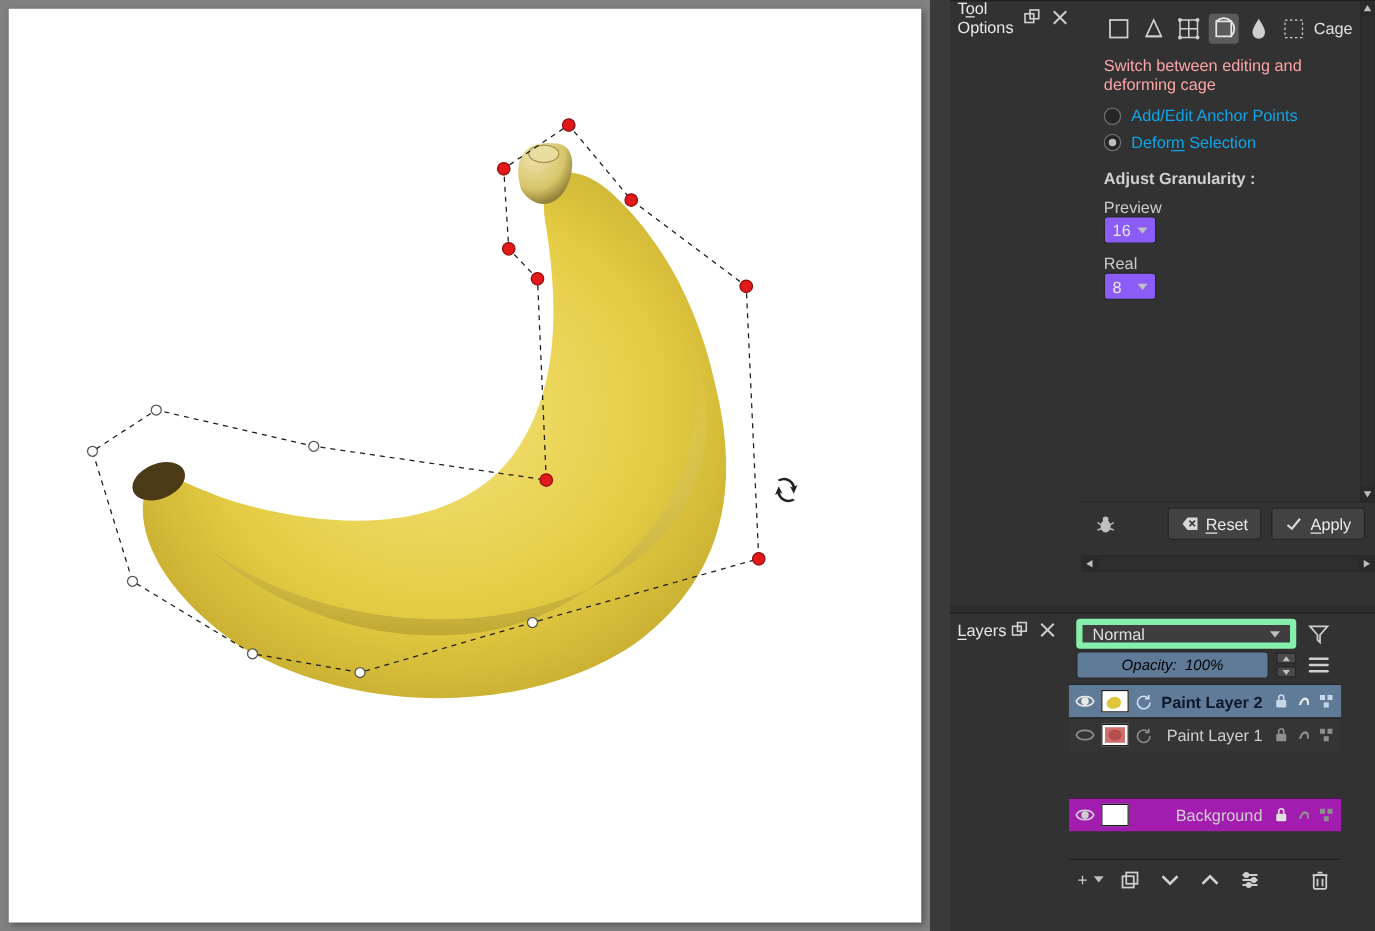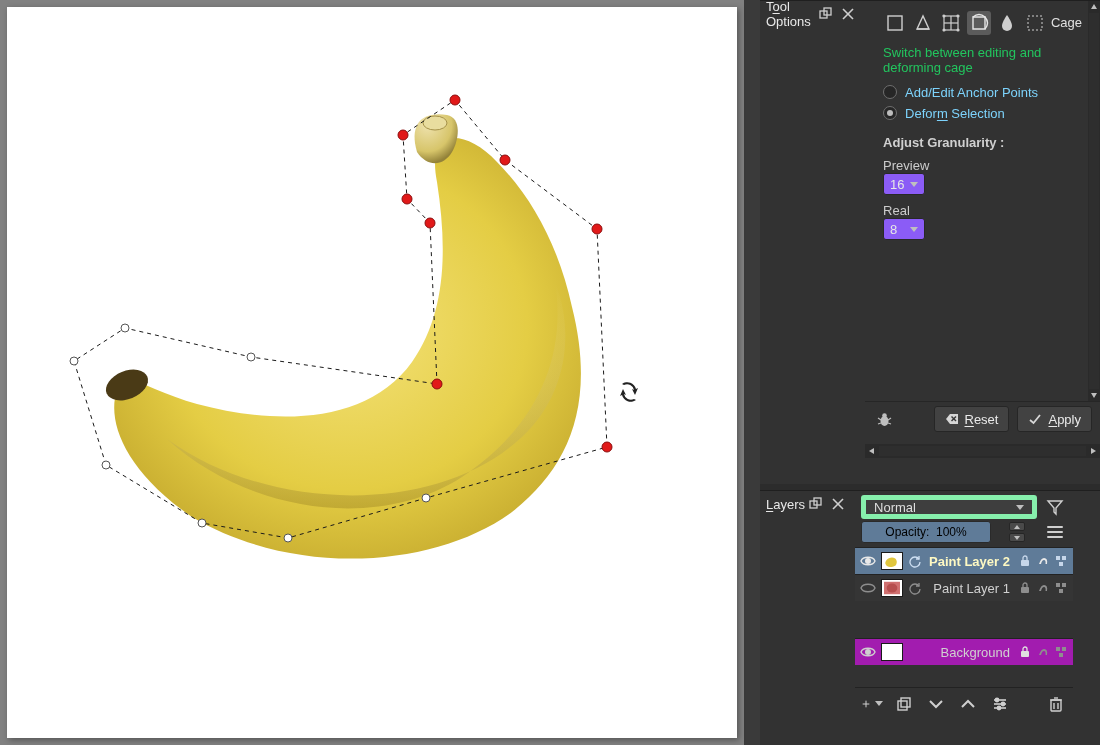--- a/index.html
+++ b/index.html
@@ -55,22 +55,22 @@
   }
 
   .icon-row { display:flex; gap:4px; align-items:center; margin-bottom: 10px; }
   .tool-icon {
     width:24px; height:24px; display:flex; align-items:center; justify-content:center;
     border-radius:3px;
   }
   .tool-icon.selected { background:#5b5b5b; }
   .tool-icon svg { width:20px; height:20px; }
 
-  .hint { color:#22c55e; margin: 3px 0 10px 0; }
-  .radio-row { display:flex; gap:8px; margin: 6px 0px; color:#7dd3fc; }
+  .hint { color:#fca5a5; margin: 3px 0 10px 0; }
+  .radio-row { display:flex; align-items:center; gap:8px; margin: 6px 0px; color:#0ea5e9; }
   .radio {
     width:14px; height:14px; border-radius:50%; border:1px solid #6f6f6f;
     background:#262626; display:inline-flex; align-items:center; justify-content:center;
   }
   .radio .dot { width:6px; height:6px; border-radius:50%; background:#bdbdbd; }
   .section-title { font-weight:bold; margin-top: 14px; }
   .sub-label { margin-top: 8px; color:#cccccc; }
 
   .combo {
     margin-top:0; width:42px; height:22px; background:#8b5cf6; border:1px solid #282828;
@@ -123,21 +123,21 @@
   }
   .blend-select .caret {
     width:0; height:0; border-left:4px solid transparent; border-right:4px solid transparent;
     border-top:5px solid #bfbfbf;
   }
   .funnel {
     width:24px; height:24px; display:flex; align-items:center; justify-content:center; color:#cfcfcf;
   }
   .funnel svg { width:18px; height:18px; }
 
-  .opacity-row { display:flex; align-items:center; gap:18px; padding:0 6px 4px 6px; }
+  .opacity-row { display:flex; align-items:center; gap:6px; padding:0 6px 4px 6px;font-style:italic; }
   .opacity-slider {
     flex:1; height:22px; background:#5f7b98; border:1px solid #2a2a2a; border-radius:3px;
     color:#000; display:flex; align-items:center; justify-content:center; font-size:12px;
   }
   .spin {
     width:16px; display:flex; flex-direction:column; gap:2px;
   }
   .spin .sbtn {
     width:16px; height:9px; background:#4a4a4a; border:1px solid #262626; border-radius:2px;
     display:flex; align-items:center; justify-content:center;
@@ -151,21 +151,21 @@
     width:24px; height:22px; display:flex; flex-direction:column; justify-content:center; align-items:center;
     gap:3px;
   }
   .menu-btn span{ width:16px; height:2px; background:#cfcfcf; border-radius:1px; }
 
   .layer-list { flex:1; overflow:auto; }
   .layer-row {
     display:flex; align-items:center; height:27px; padding:0 4px; gap:4px;
     border-top:1px solid #222;
   }
-  .layer-row.selected { background:#5f7b98; color:#fef9c3; font-weight:bold; }
+  .layer-row.selected { background:#5f7b98; color:#0f172a; font-weight:bold; }
   .layer-row.even { background:#a21caf;margin-top:37px; }
   .layer-row.odd  { background:#353535; }
   .eye {
     width:18px; height:18px; display:flex; align-items:center; justify-content:center; color:#bfbfbf;
   }
   .eye svg { width:16px; height:12px; }
   .thumb {
     width:22px; height:18px; border:1px solid #1a1a1a; background:#fff; display:flex; align-items:center; justify-content:center;
   }
   .thumb svg{ width:100%; height:100%; }

